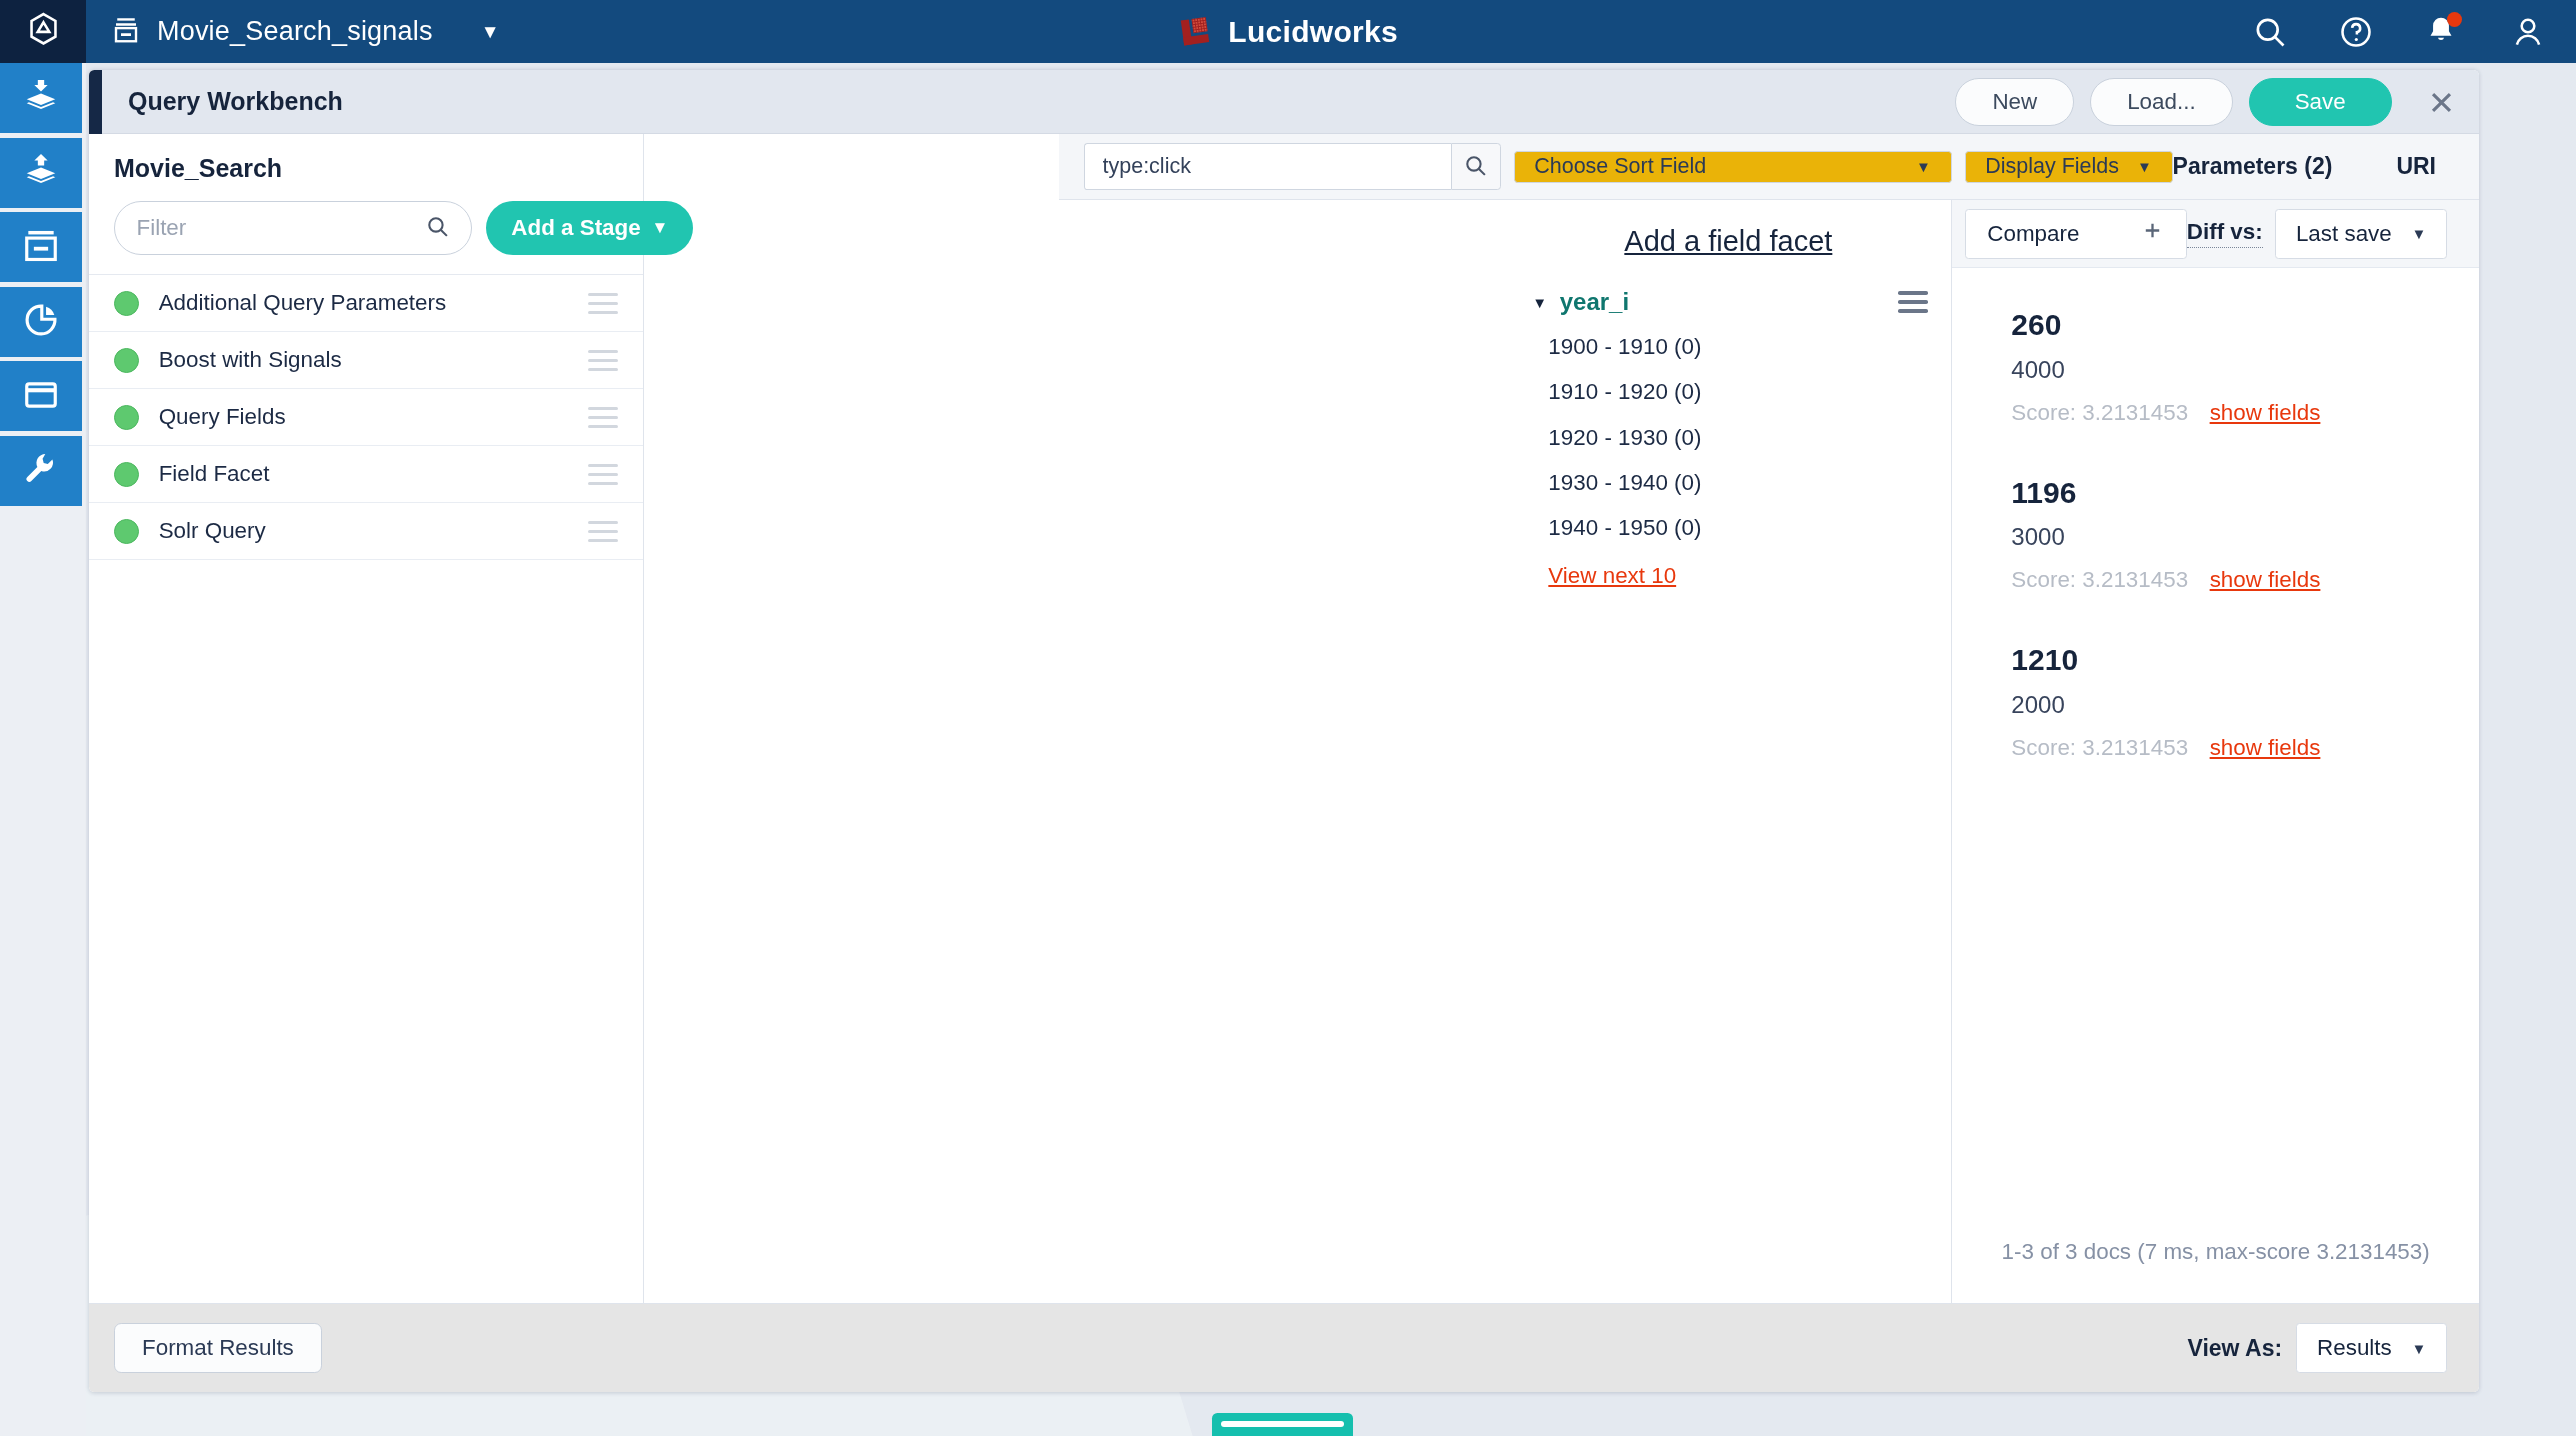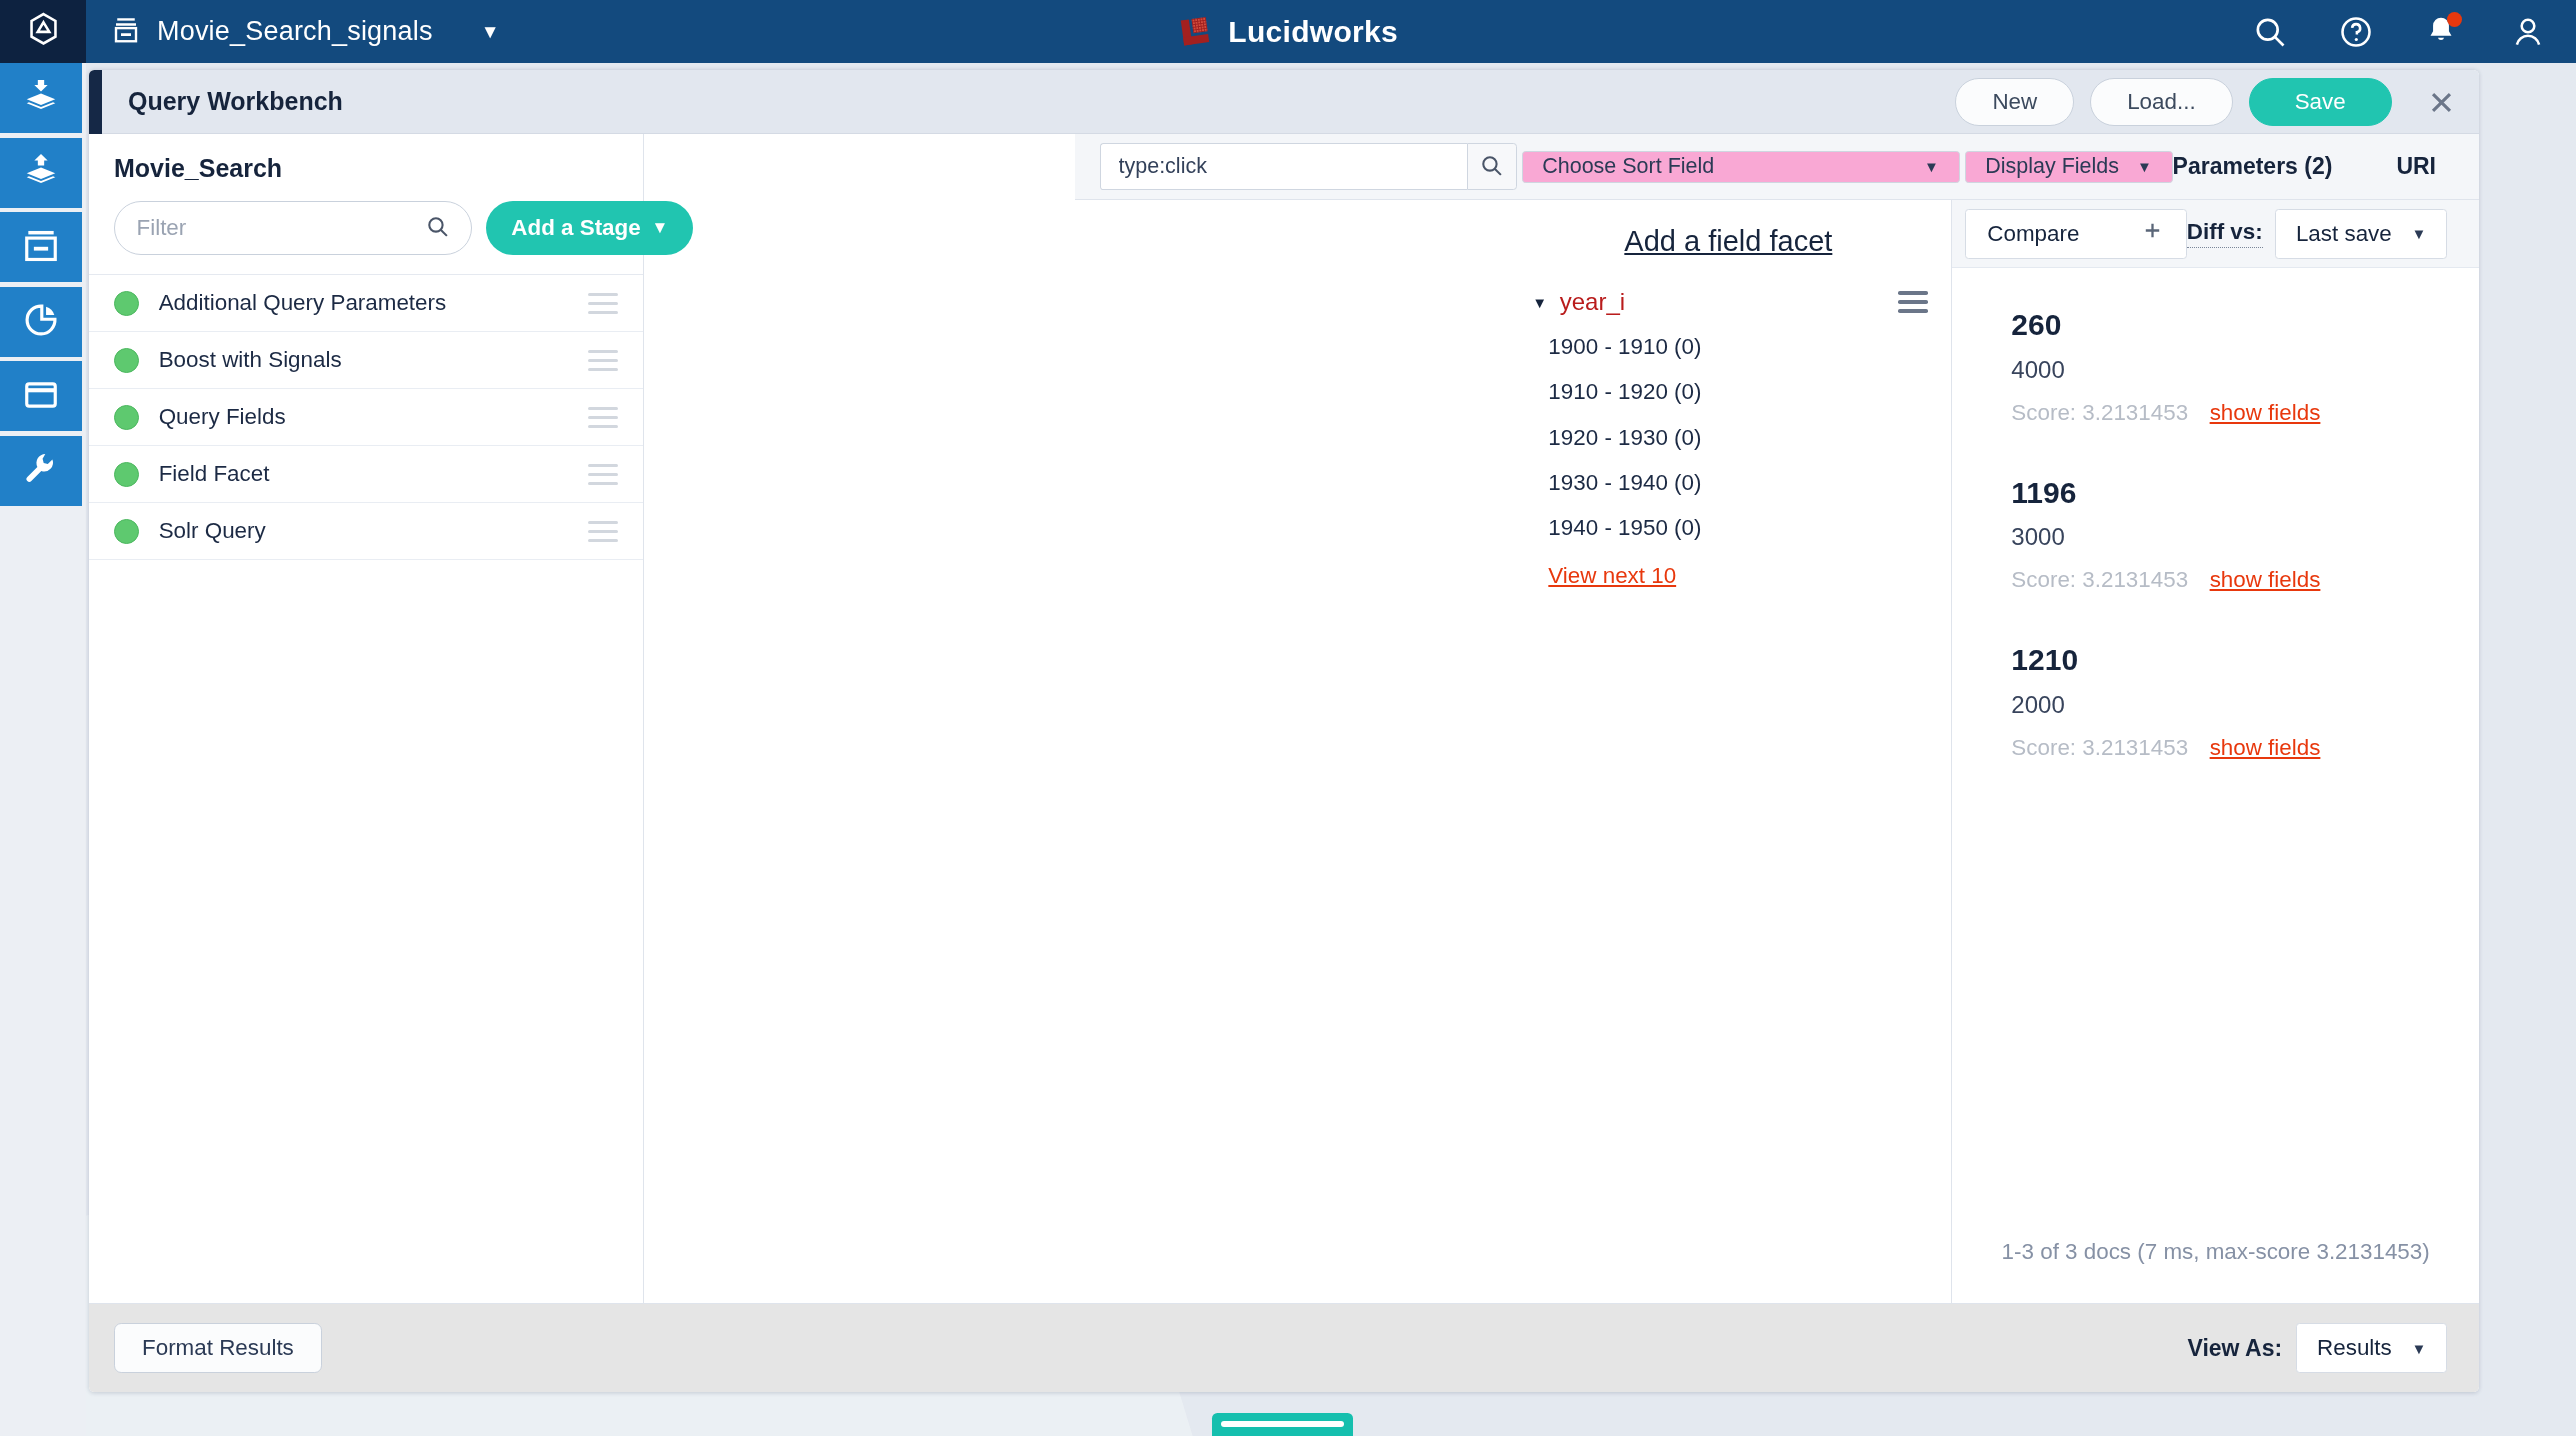--- a/index.html
+++ b/index.html
@@ -154,22 +154,22 @@
     width: 367px; height: 47px; border: 0.9px solid #cfd6e0; border-right: none;
     border-radius: 3.6px 0 0 3.6px; padding: 0 18px; font-size: 21.5px; color: #33415a;
     outline: none; background: #ffffff; font-family: "Liberation Sans", sans-serif;
   }
   .q-btn {
     width: 50px; height: 47px; border: 0.9px solid #cfd6e0; border-radius: 0 3.6px 3.6px 0;
     background: #f7f8fa; display: flex; align-items: center; justify-content: center;
     cursor: pointer;
   }
   .select-box {
-    height: 32px; margin-left: 5px; border: 0.9px solid #cfd6e0; border-radius: 3.6px;
-    background: #f9a8d4; display: flex; align-items: center; padding: 0 19.7px;
+    height: 32px; margin-left: 13px; border: 0.9px solid #cfd6e0; border-radius: 3.6px;
+    background: #eab308; display: flex; align-items: center; padding: 0 19.7px;
     font-size: 21.5px; color: #2b3a55; cursor: pointer; gap: 18px;
   }
   .select-box.sort { width: 438px; justify-content: space-between; }
   .caret-sm { font-size: 15px; color: #2b3a55; line-height: 1; }
   .qbar-right {
     margin-left: auto; display: flex; align-items: center; gap: 64px;
     padding-right: 18px;
   }
   .qbar-link { font-size: 23px; color: #16243c; font-weight: bold; cursor: pointer; }
 
@@ -181,21 +181,21 @@
     padding: 25px 0 0 0; background: #ffffff; display: flex; flex-direction: column;
   }
   .facet-add {
     text-align: center; font-size: 29px; color: #16243c; text-decoration: underline;
     cursor: pointer; padding-bottom: 30px;
   }
   .facet-head {
     display: flex; align-items: center; padding: 0 23px 0 27px; gap: 12.5px;
   }
   .facet-caret { font-size: 15px; color: #16243c; line-height: 1; }
-  .facet-field { font-size: 24px; font-weight: normal; color: #b91c1c; flex: 1 1 auto; }
+  .facet-field { font-size: 24px; font-weight: bold; color: #0f766e; flex: 1 1 auto; }
   .grip-dark { width: 30px; flex: 0 0 30px; cursor: grab; }
   .grip-dark i { display: block; height: 3.6px; background: #6b7689; border-radius: 1.8px; margin-bottom: 5.4px; }
   .grip-dark i:last-child { margin-bottom: 0; }
   .facet-values { padding: 19.7px 0 0 43px; }
   .facet-val {
     font-size: 22.4px; color: #1c2a44; line-height: 1.0; margin-bottom: 23px; cursor: pointer;
   }
   .facet-more {
     font-size: 22.4px; color: #e8380d; text-decoration: underline; cursor: pointer;
   }

